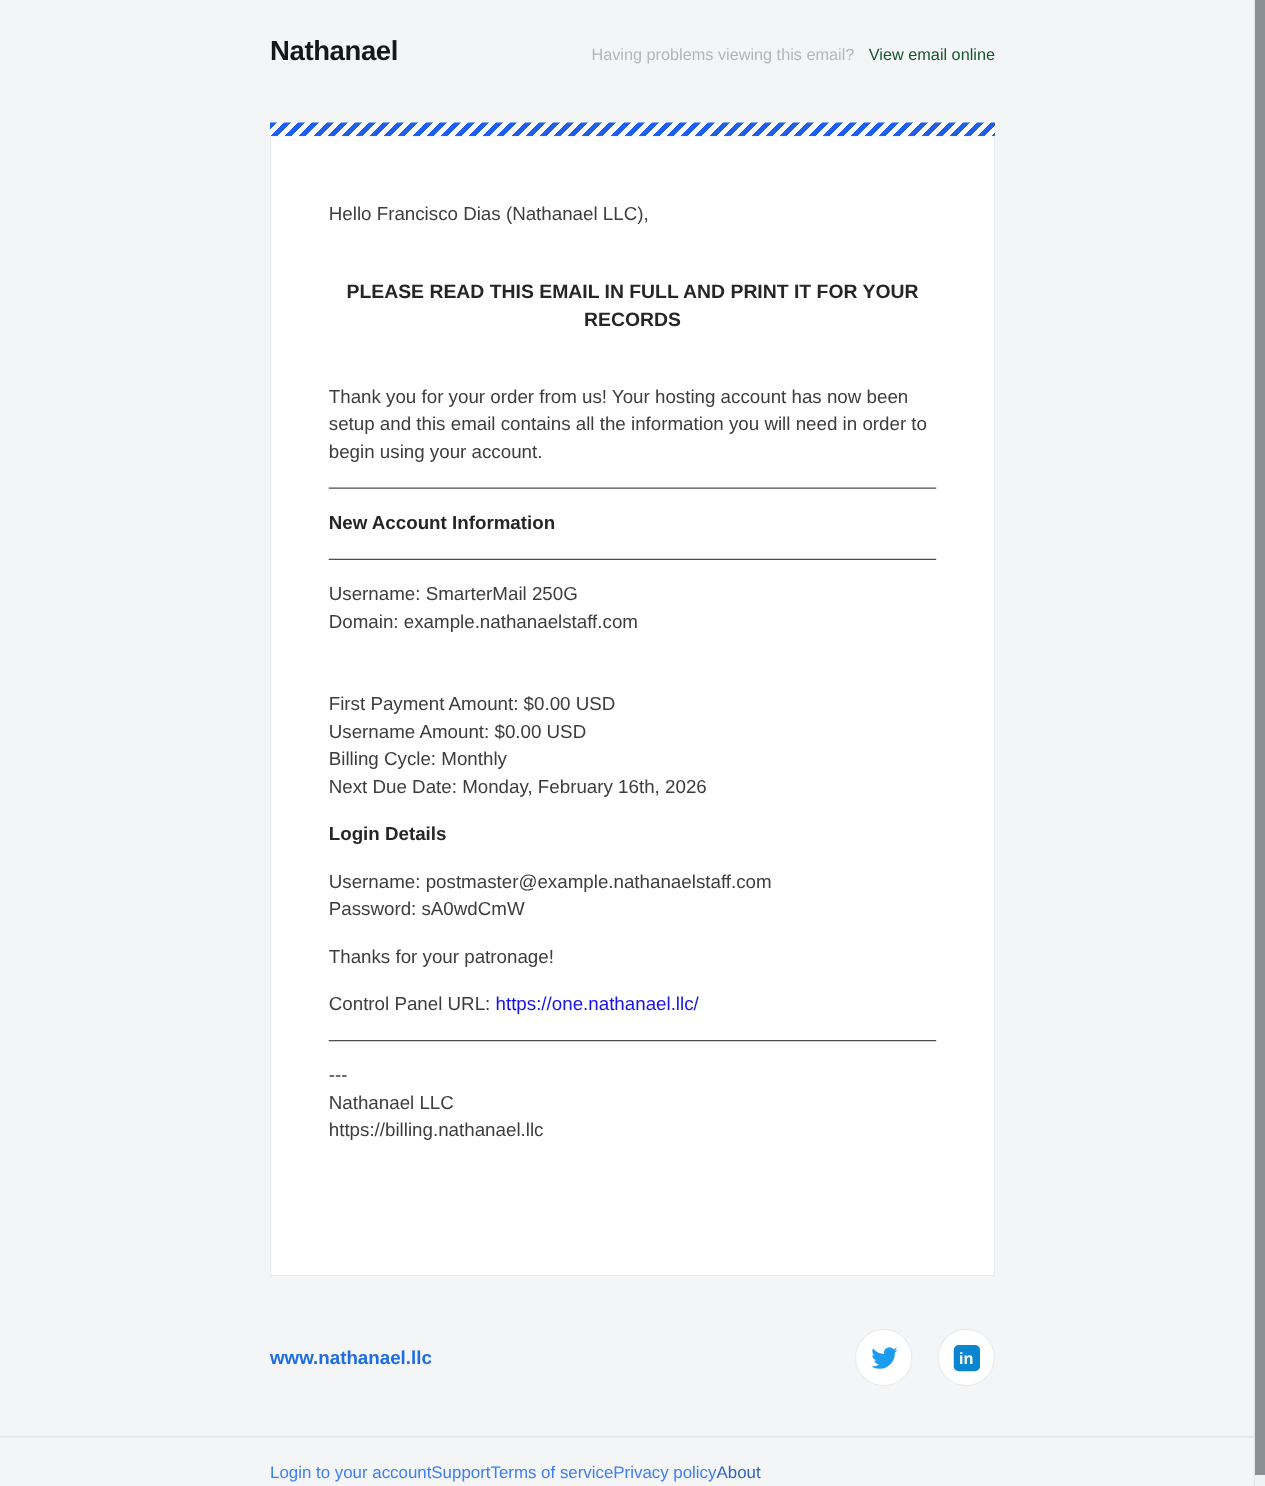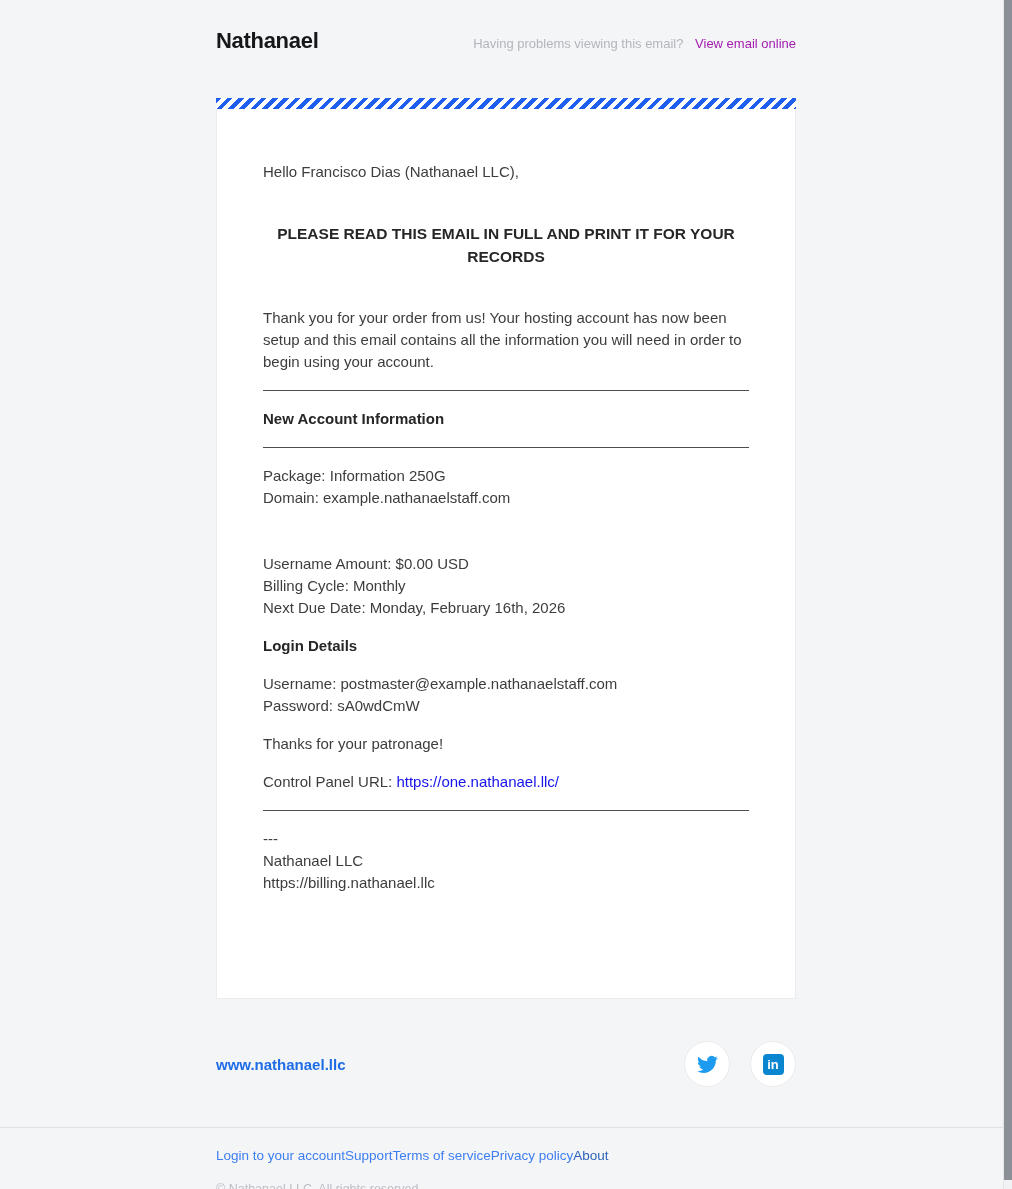--- a/index.html
+++ b/index.html
@@ -22,21 +22,21 @@
     margin-bottom: 44px;
   }
   .logo {
     font-size: 22px;
     font-weight: 800;
     color: #15171a;
     letter-spacing: -0.3px;
   }
   .header-right { font-size: 13px; }
   .problems { color: #b2b6bc; }
-  .view-online { color: #a21caf; margin-left: 8px; cursor: pointer; text-decoration: none; }
+  .view-online { color: #14532d; margin-left: 8px; cursor: pointer; text-decoration: none; }
 
   
   .stripe {
     height: 11px;
     background: repeating-linear-gradient(135deg,
       #1f5ff0 0px, #1f5ff0 4px,
       #ffffff 4px, #ffffff 8px);
   }
 
   
@@ -152,25 +152,26 @@
 
     <p class="notice">PLEASE READ THIS EMAIL IN FULL AND PRINT IT FOR YOUR RECORDS</p>
 
     <p>Thank you for your order from us! Your hosting account has now been setup and this email contains all the information you will need in order to begin using your account.</p>
 
     <hr class="rule">
     <p class="bold-title">New Account Information</p>
     <hr class="rule">
 
     <div class="block">
-      <div class="pline">Package: Information 250G</div>
+      <div class="pline">Username: SmarterMail 250G</div>
       <div class="pline">Domain: example.nathanaelstaff.com</div>
     </div>
 
     <div class="block payments-block">
+      <div class="pline">First Payment Amount: $0.00 USD</div>
       <div class="pline">Username Amount: $0.00 USD</div>
       <div class="pline">Billing Cycle: Monthly</div>
       <div class="pline">Next Due Date: Monday, February 16th, 2026</div>
     </div>
 
     <p class="bold-title">Login Details</p>
 
     <div class="block">
       <div class="pline">Username: postmaster@example.nathanaelstaff.com</div>
       <div class="pline">Password: sA0wdCmW</div>

